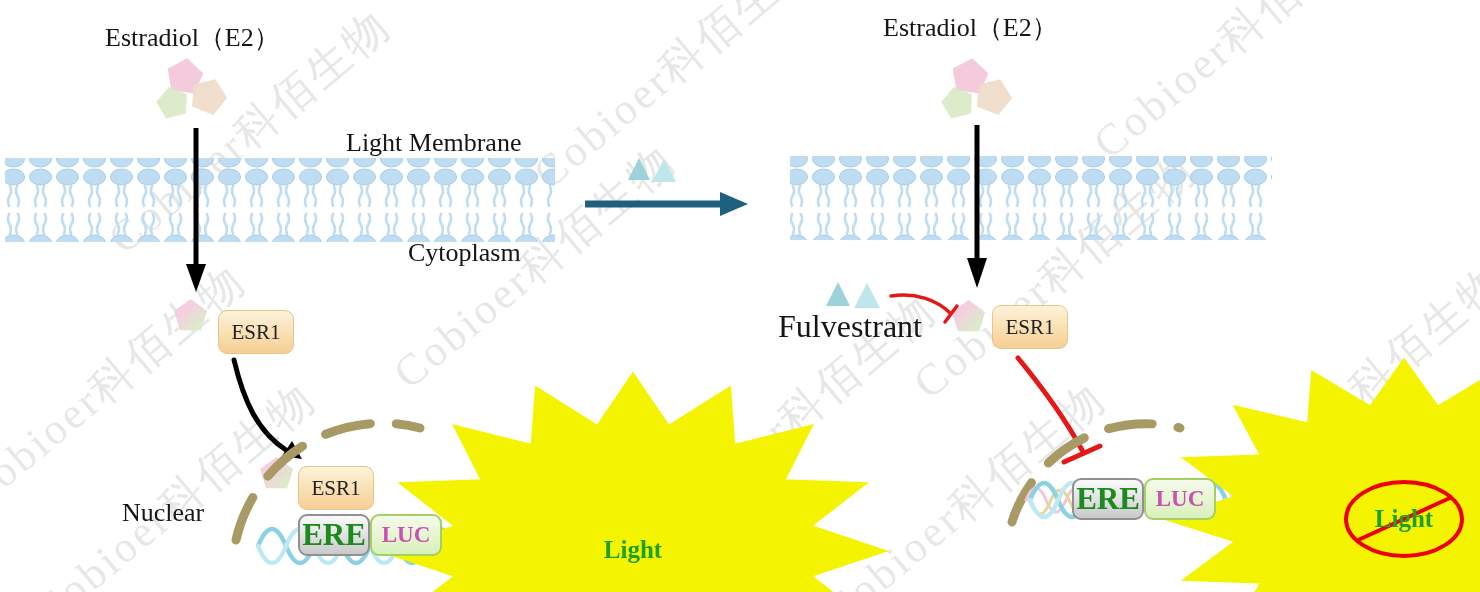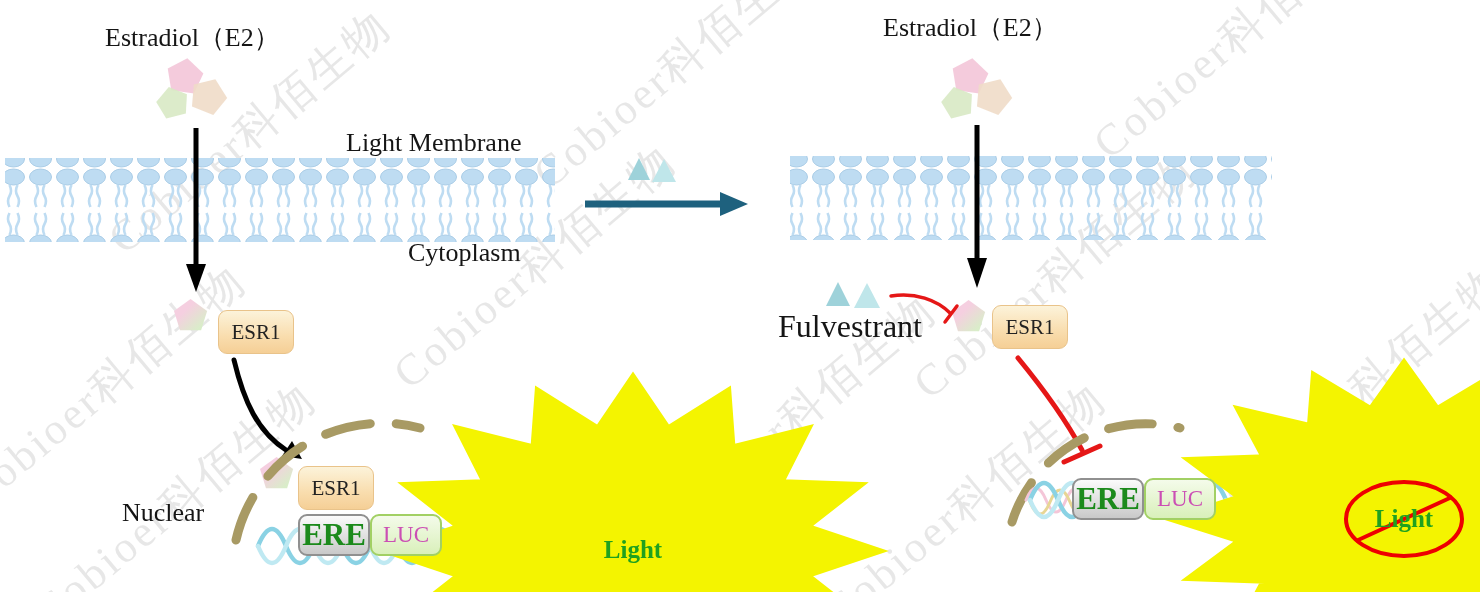--- a/index.html
+++ b/index.html
@@ -10,21 +10,21 @@
       font-family:"Liberation Serif",serif;pointer-events:none;}
   .overlay{position:absolute;left:0;top:0;}
   .label{position:absolute;white-space:nowrap;}
   .t26{font-size:26px;font-family:Liberation Serif, serif;} .t24{font-size:32px;} .t19{font-size:19px;font-weight:bold;margin-left:43px;}
   .box{position:absolute;display:flex;align-items:center;justify-content:center;border-radius:9px;}
   .esr1{width:74px;height:42px;font-size:21px;color:#222;
         background:linear-gradient(180deg,#fcf3da 0%,#f9ddae 60%,#f5cf96 100%);
         border:1px solid #e9c38a;}
   .ere{width:68px;height:38px;font-weight:700;font-size:31px;color:#1c8a1c;
        background:linear-gradient(180deg,#fbfbfb,#c9c9c9);border:2px solid #909090;}
-  .luc{width:68px;height:38px;font-weight:400;font-size:23px;color:#cb4fb4;
+  .luc{width:68px;height:38px;font-weight:700;font-size:23px;color:#cb4fb4;
        background:linear-gradient(180deg,#f4fbea,#d9f0ba);border:2px solid #a2d064;}
   .lightText{position:absolute;width:84px;text-align:center;color:#1fa11f;font-weight:700;
              font-size:25px;}
 </style>
 </head>
 <body>
 
 <div class="stage">
 
   <div class="wm" style="left:-30px;top:470px">Cobioer科佰生物</div>

